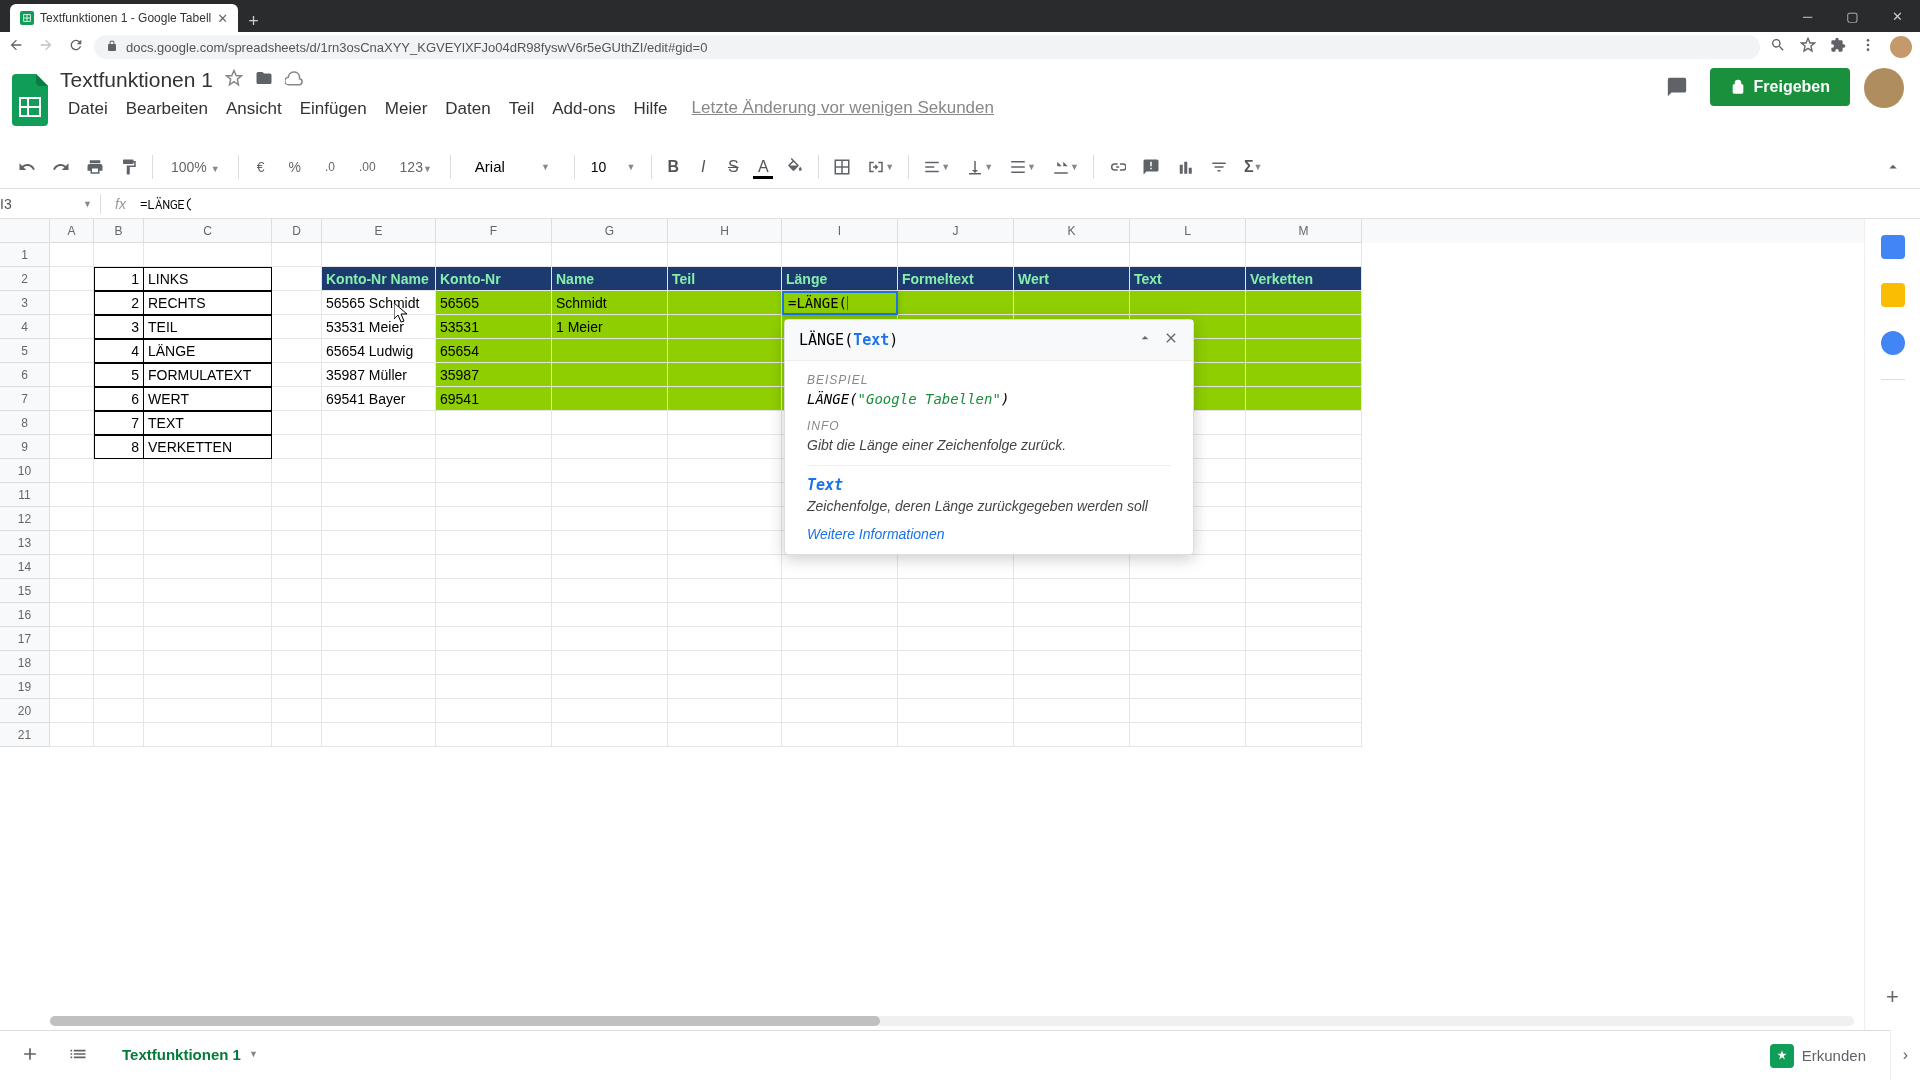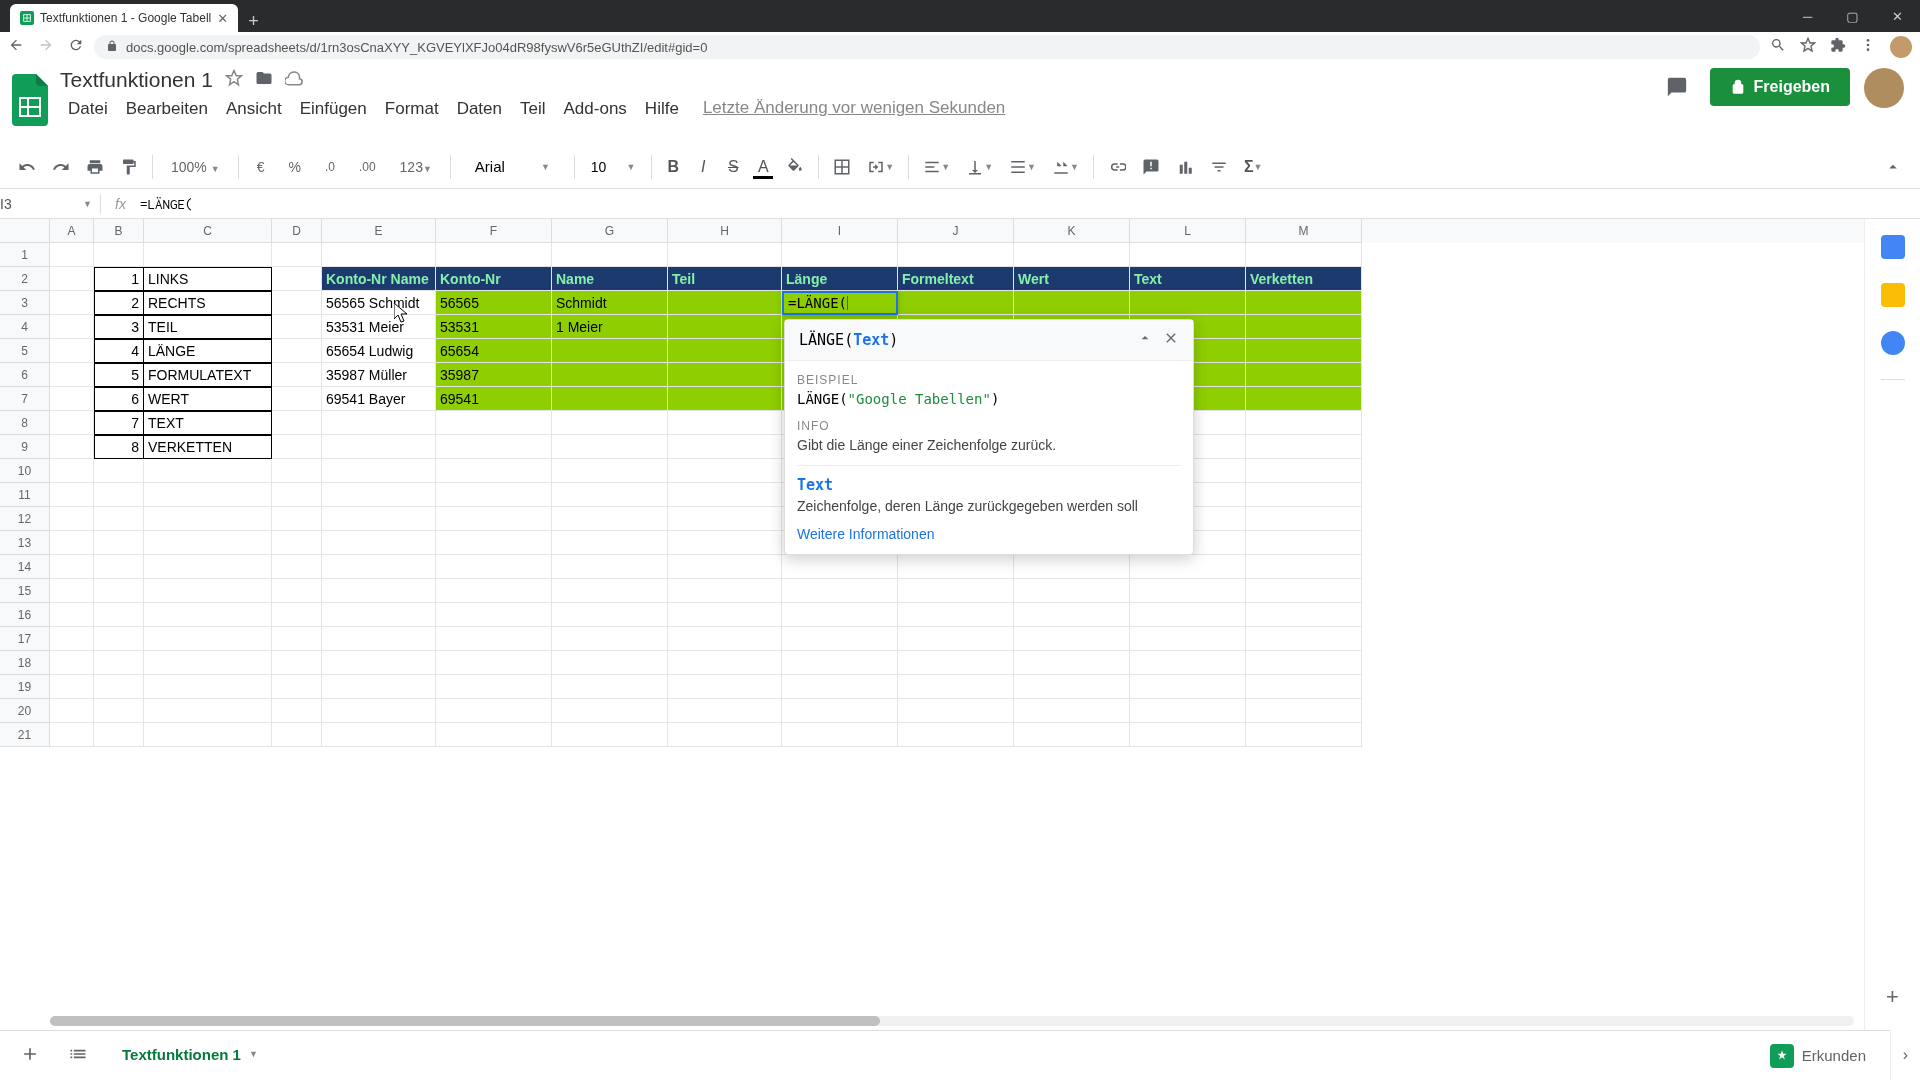--- a/index.html
+++ b/index.html
@@ -88,21 +88,21 @@
 .num-right { justify-content:flex-end;}
 
 .cell-editing { border:2px solid #1a73e8; box-shadow:0 1px 6px rgba(0,0,0,0.2); background:#8fce00; font-family:monospace; font-size:14px; height:24px; position:absolute; z-index:10; padding:0 4px; display:flex;align-items:center;}
 
 
 .formula-help { position:absolute; background:#fff; border:1px solid #ddd; box-shadow:0 4px 16px rgba(0,0,0,0.2); border-radius:4px; width:410px; z-index:20; font-size:14px;}
 .fh-sig { padding:10px 14px; background:#f8f9fa; border-bottom:1px solid #eee; display:flex; align-items:center; font-family:monospace; font-size:15px;}
 .fh-sig .param { color:#1a73e8; font-weight:bold;}
 .fh-icons { margin-left:auto; display:flex; gap:10px; color:#666;}
 .fh-icons svg{width:16px;height:16px;fill:#666;}
-.fh-body { padding:12px 12px;}
+.fh-body { padding:12px 22px;font-style:italic;}
 .fh-label { color:#888; font-size:12px; letter-spacing:1px; margin-bottom:4px;}
 .fh-example { font-family:monospace; margin-bottom:12px;}
 .fh-example .str{color:#1a8f3c;}
 .fh-info { color:#444; margin-bottom:12px;}
 .fh-hr { border:none; border-top:1px solid #eee; margin:10px 0;}
 .fh-param-name { color:#1a73e8; font-weight:bold; font-family:monospace; margin-bottom:4px; font-size:15px;}
 .fh-param-desc { color:#444; margin-bottom:12px;}
 .fh-link { color:#1a73e8;}
 
 
@@ -210,21 +210,21 @@
           </svg></span>
       <span class="title-icon"><svg viewBox="0 0 24 24">
             <path d="M19.35 10.04A7.5 7.5 0 0 0 4.5 11a5 5 0 0 0 .5 10h14a4 4 0 0 0 .35-7.96z" fill="none" stroke="#888" stroke-width="2"></path>
           </svg></span>
     </div>
     <div class="menu-bar">
       <span class="menu-item">Datei</span>
       <span class="menu-item">Bearbeiten</span>
       <span class="menu-item">Ansicht</span>
       <span class="menu-item">Einfügen</span>
-      <span class="menu-item">Format</span>
+      <span class="menu-item">Meier</span>
       <span class="menu-item">Daten</span>
       <span class="menu-item">Teil</span>
       <span class="menu-item">Add-ons</span>
       <span class="menu-item">Hilfe</span>
       <span class="last-edit">Letzte Änderung vor wenigen Sekunden</span>
     </div>
   </div>
   <div class="header-right">
     <div class="comment-btn">
         <svg viewBox="0 0 24 24">

